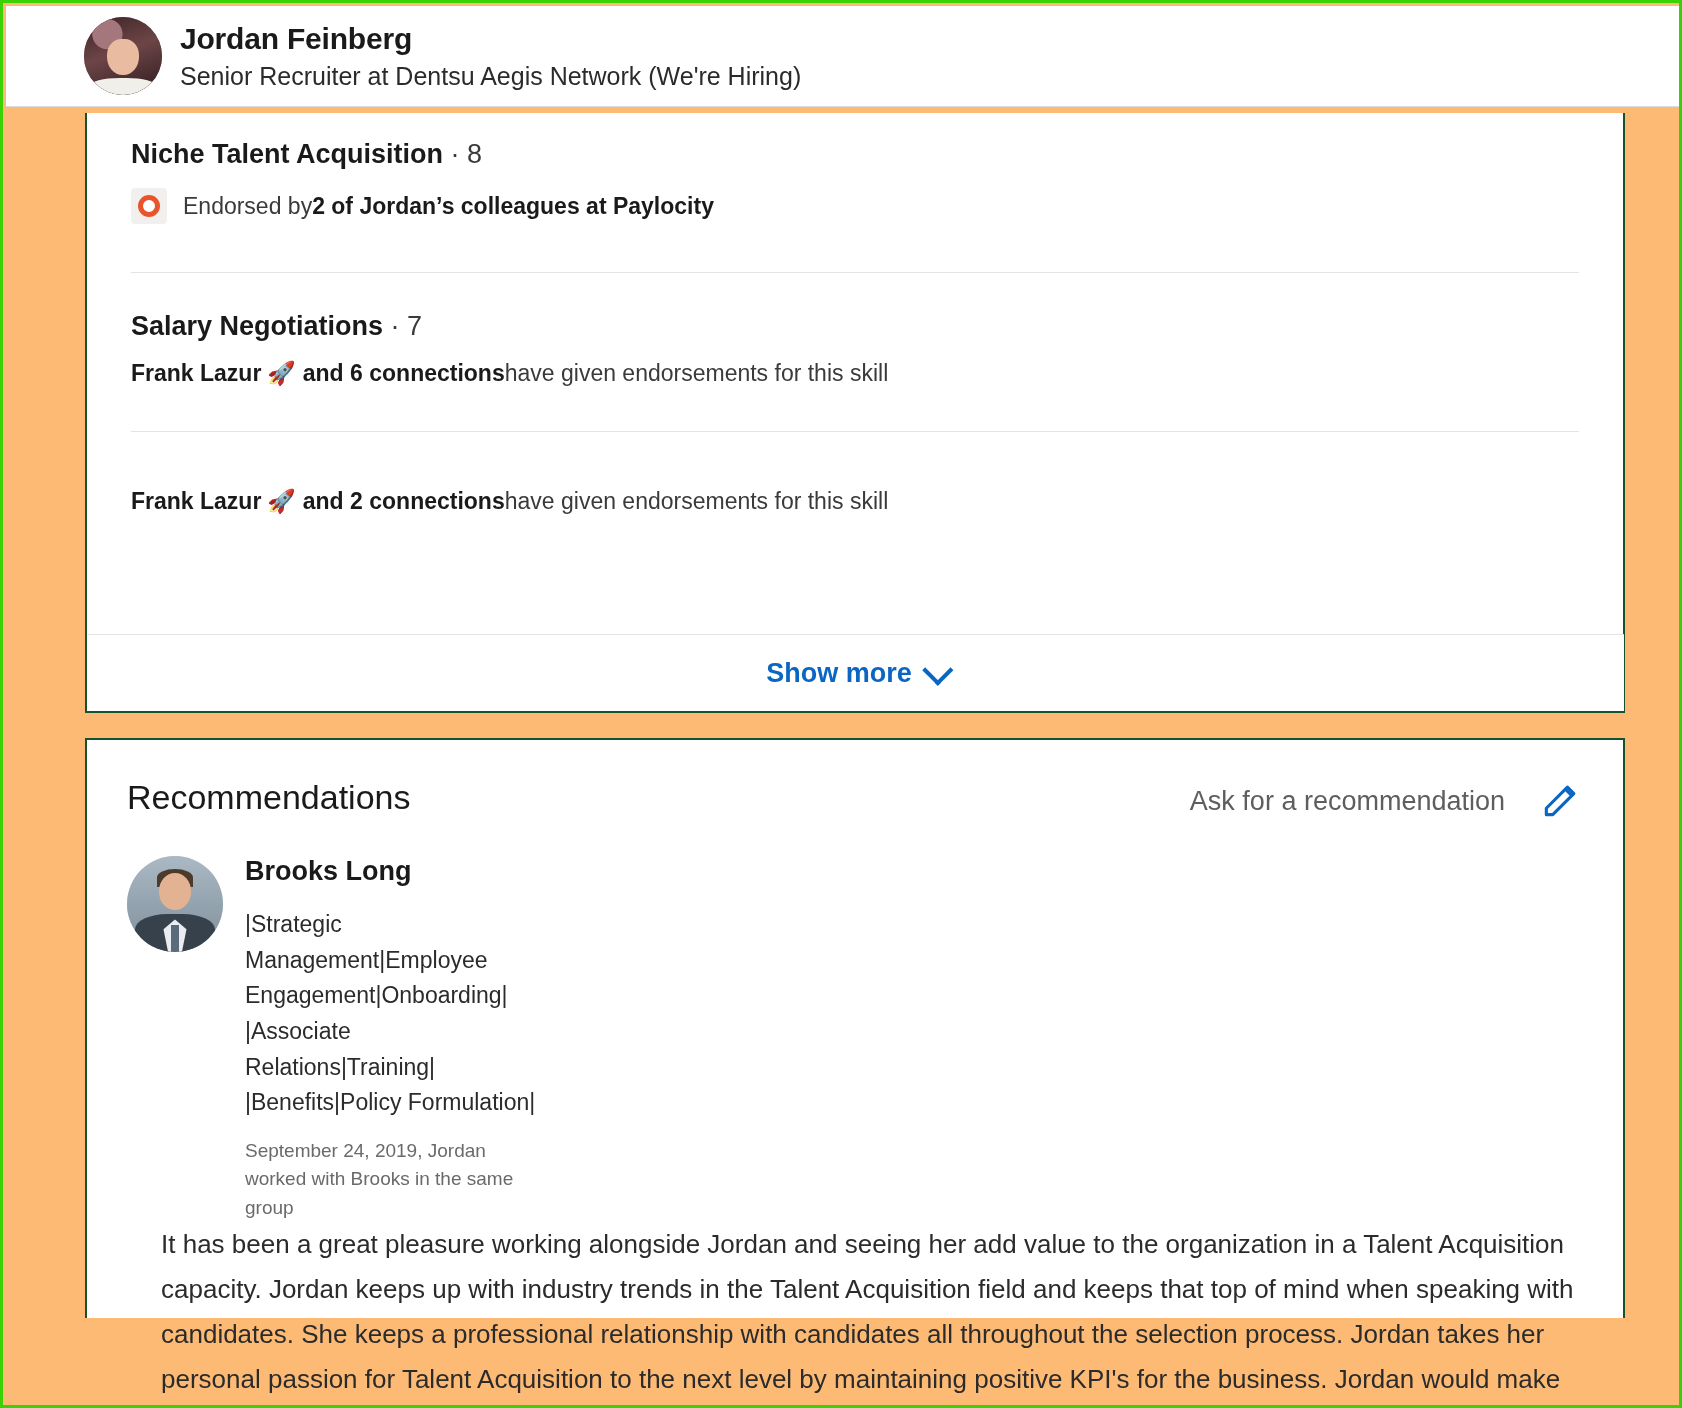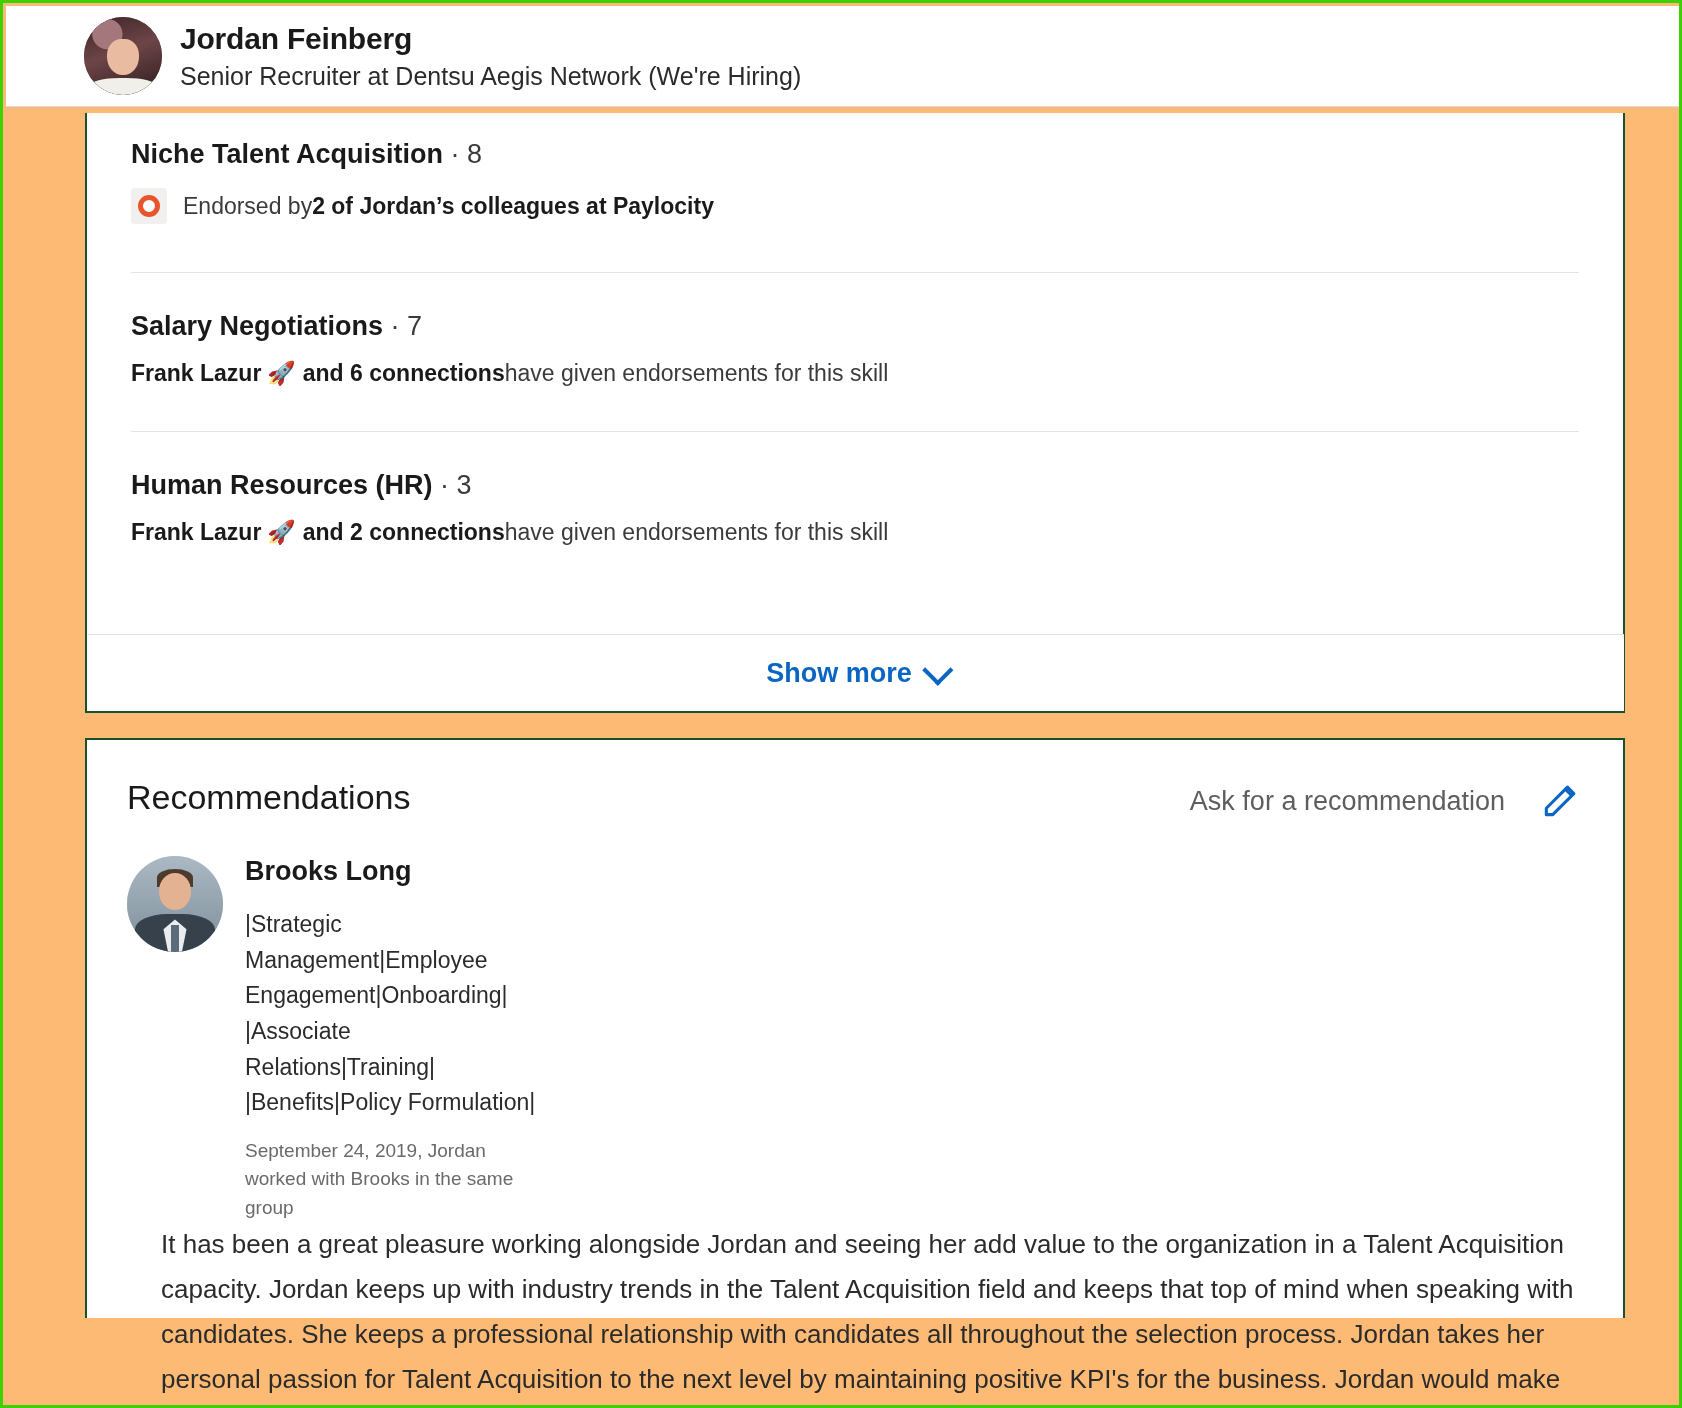--- a/index.html
+++ b/index.html
@@ -352,25 +352,20 @@
       </div>
       <div class="skill-sub">
         <b>Frank Lazur 🚀 and 6 connections</b>
         <span> have given endorsements for this skill</span>
       </div>
     </div>
 
     <div class="divider" style="margin-top:44px;"></div>
 
     <div class="skill-block" style="padding-top:38px;">
-      <div class="skill-title">
-        <span class="nm">Human Resources (HR)</span>
-        <span class="cnt">·</span>
-        <span class="cnt">3</span>
-      </div>
       <div class="skill-sub">
         <b>Frank Lazur 🚀 and 2 connections</b>
         <span> have given endorsements for this skill</span>
       </div>
     </div>
 
     <div class="show-more">
       <span class="show-more-label">Show more</span>
       <span class="chev"></span>
     </div>

